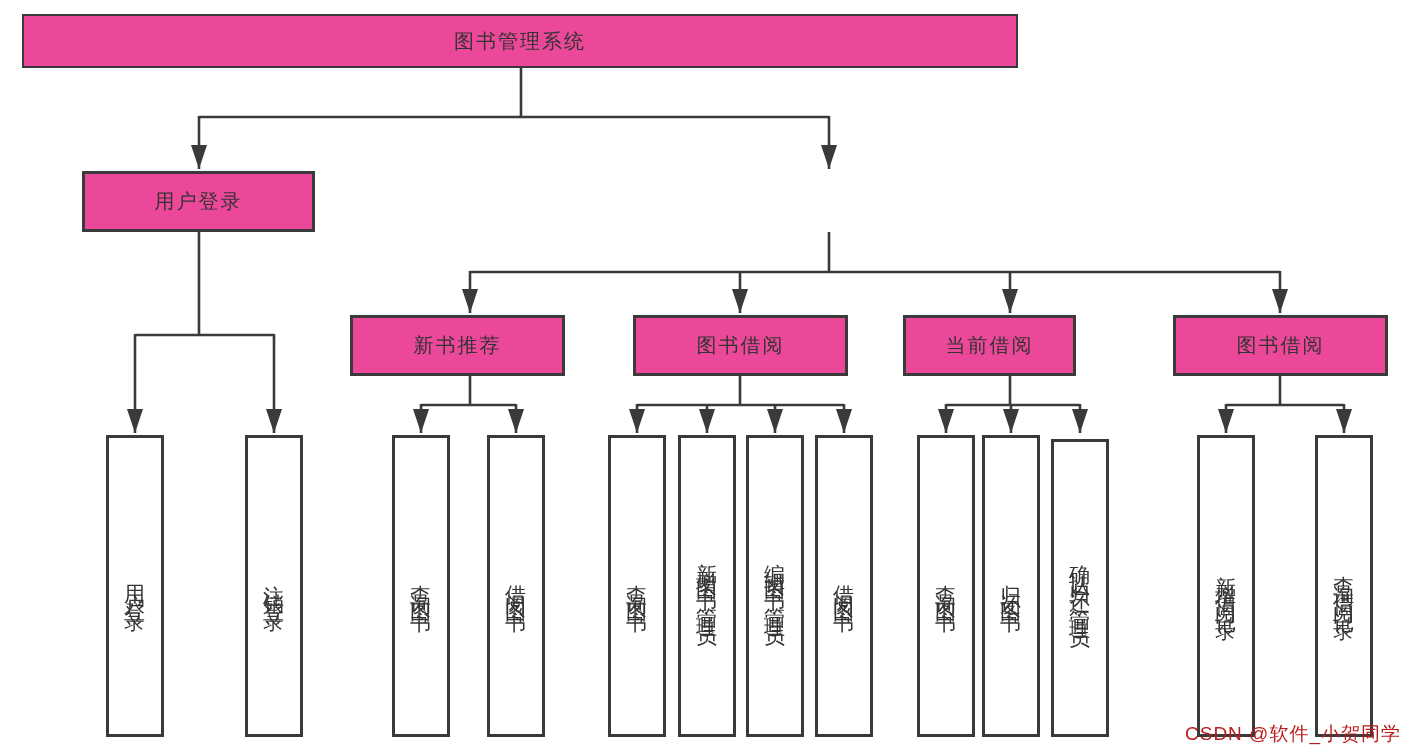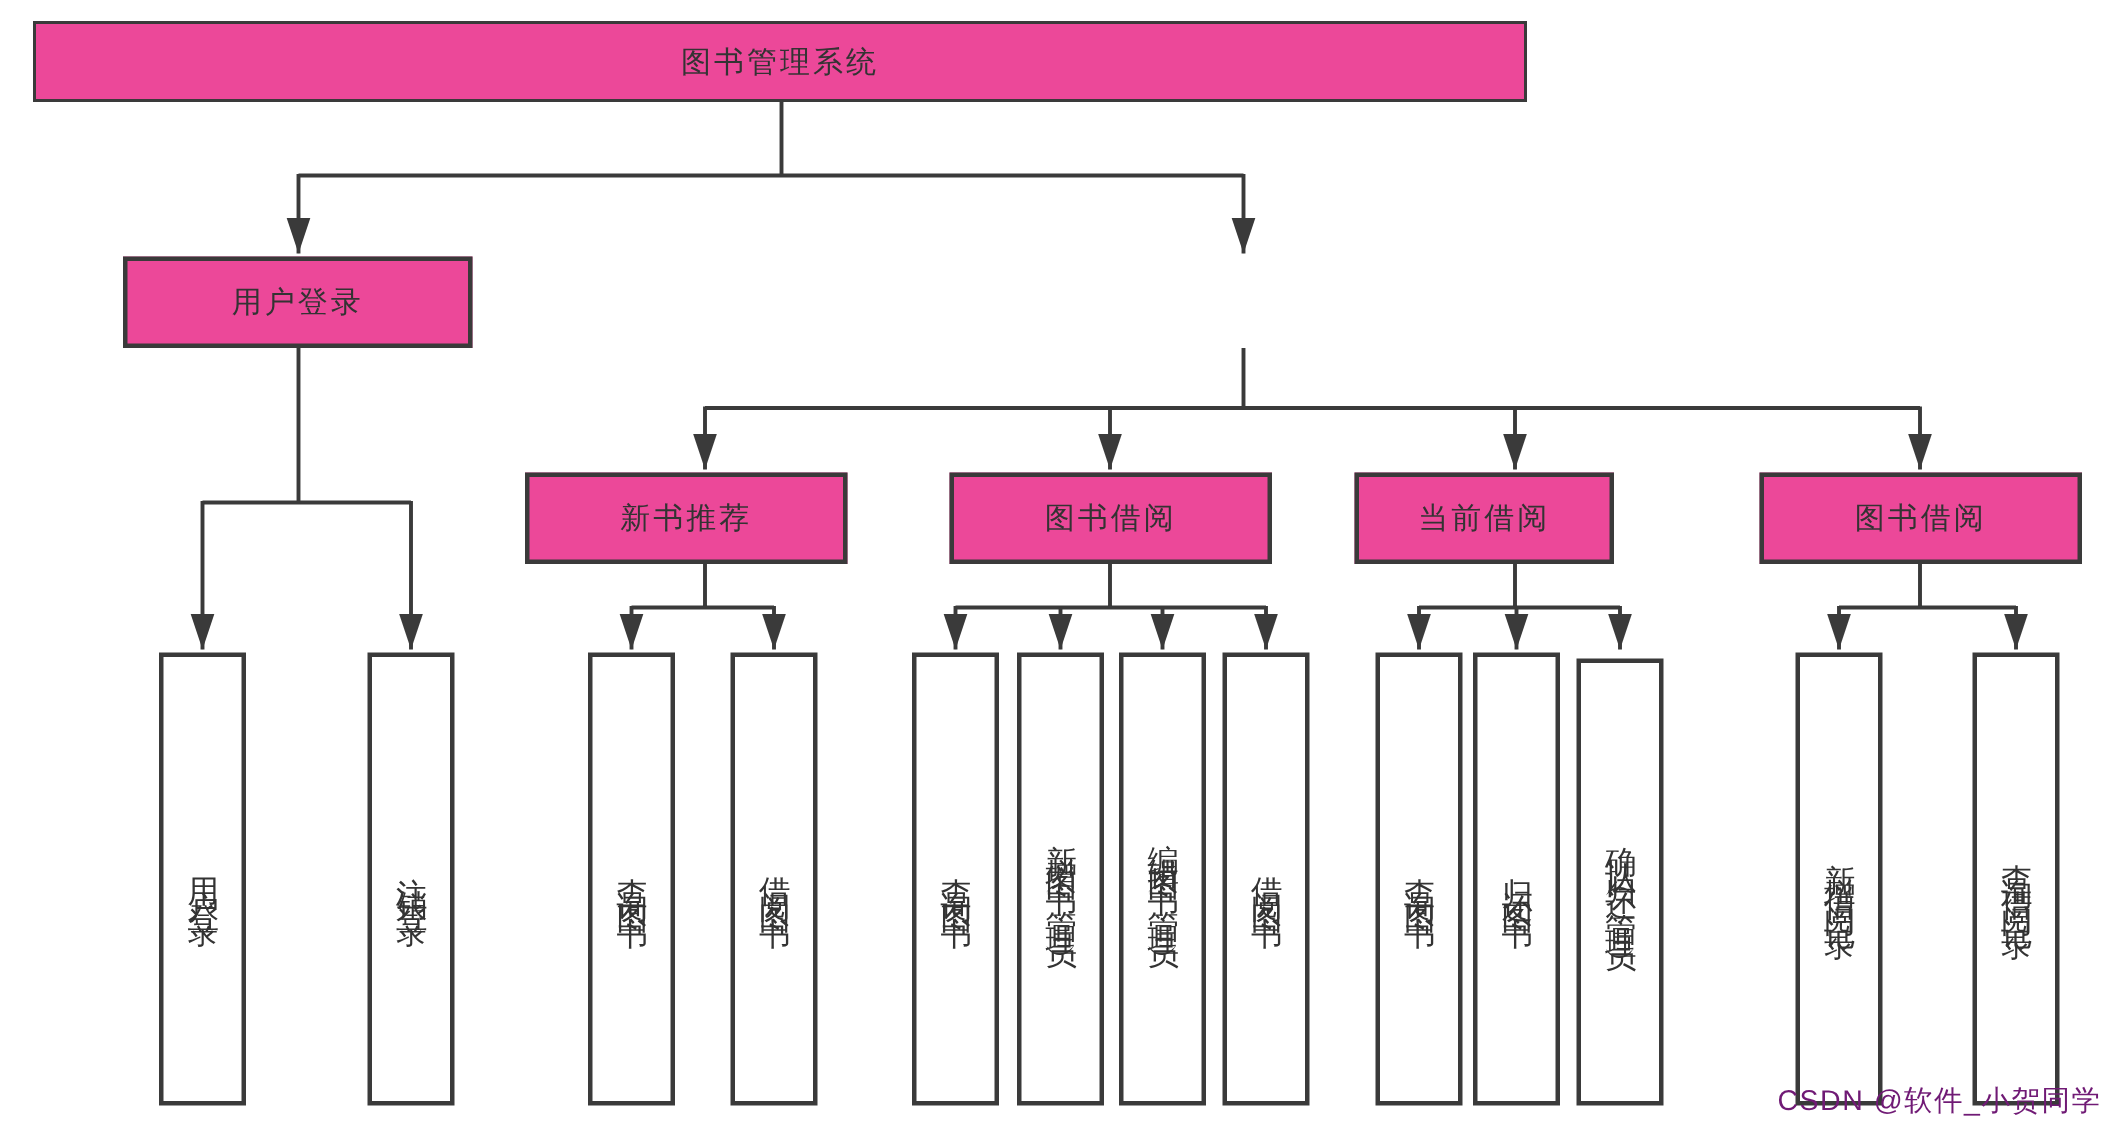--- a/index.html
+++ b/index.html
@@ -15,21 +15,21 @@
   }
   .root{border-width:2px;}
   .vbox{
     position:absolute;box-sizing:border-box;top:435px;width:58px;height:302px;
     border:3px solid #3a3a3a;background:#ffffff;
     writing-mode:vertical-lr;display:flex;align-items:center;justify-content:center;
     font-size:21px;letter-spacing:9px;line-height:1;color:#333333;
   }
   .watermark{
     position:absolute;left:1185px;top:721px;font-size:19px;letter-spacing:1px;
-    color:#701a75;z-index:5;white-space:nowrap;
+    color:#b91c1c;z-index:5;white-space:nowrap;
   }
 </style>
 </head>
 <body>
 
 <div class="stage">
 
   <svg class="wires" viewBox="0 0 1405 747" xmlns="http://www.w3.org/2000/svg">
     <defs>
       <marker id="ah" markerUnits="userSpaceOnUse" markerWidth="26" markerHeight="18" refX="24" refY="8" orient="auto">

